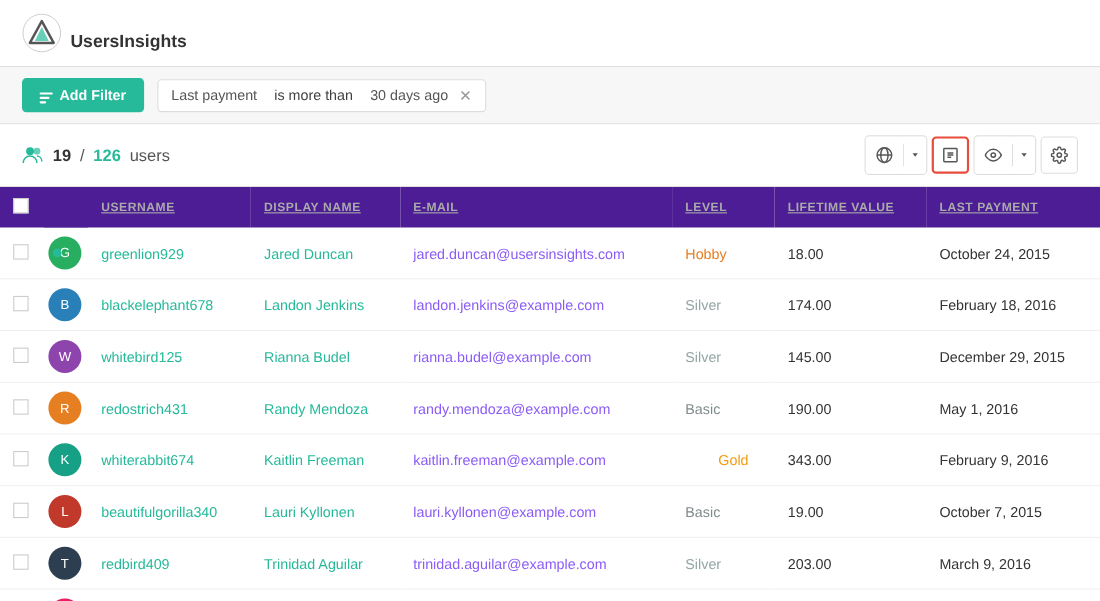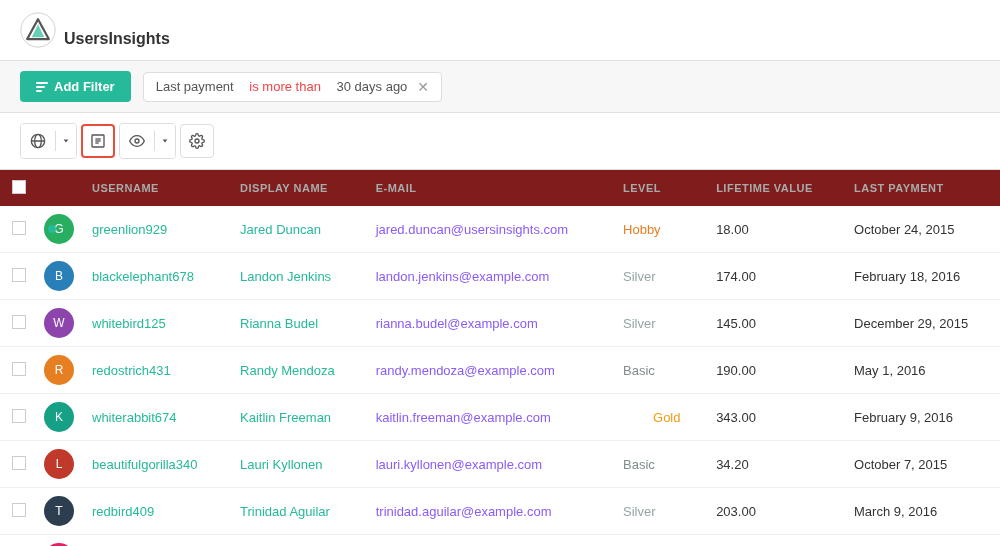--- a/index.html
+++ b/index.html
@@ -47,21 +47,21 @@
     .add-filter-btn {
       background: #26b99a;
       color: #fff;
       border: none;
       padding: 8px 16px;
       border-radius: 4px;
       cursor: pointer;
       font-size: 13px;
       font-weight: 600;
       display: flex;
-      align-items: center;
+      align-items: flex-end;
       gap: 6px;
     }
     .filter-icon-lines {
       display: flex;
       flex-direction: column;
       gap: 2px;
     }
     .filter-icon-lines span {
       display: block;
       height: 2px;
@@ -77,21 +77,21 @@
       border: 1px solid #ddd;
       border-radius: 4px;
       padding: 6px 12px;
       display: flex;
       align-items: center;
       gap: 6px;
       font-size: 13px;
       color: #555;
     }
     .filter-tag .is-more-than {
-      color: #ef4444;
+      color: #404040;
       font-weight: 500;
       text-align: right;
     }
     .filter-tag .close-btn {
       cursor: pointer;
       color: #999;
       font-size: 14px;
       margin-left: 4px;
     }
 
@@ -185,22 +185,23 @@
 
     
     .table-container {
       background: #fff;
     }
     table {
       width: 100%;
       border-collapse: collapse;
     }
     thead tr {
-      background: #7f1d1d;
+      background: #4c1d95;
       color: #aaa;
+      text-decoration: underline;
     }
     thead th {
       padding: 10px 12px;
       text-align: left;
       font-size: 11px;
       font-weight: 600;
       text-transform: uppercase;
       letter-spacing: 0.5px;
     }
     thead th:first-child {
@@ -304,20 +305,32 @@
     </div>
     <span>Add Filter</span>
   </button>
   <div class="filter-tag">
     <span>Last payment</span>&nbsp;<span class="is-more-than">is more than</span>&nbsp;<span>30 days ago</span>
     <span class="close-btn">✕</span>
   </div>
 </div>
 
 <div class="stats-bar">
+  <div class="user-count">
+    <svg width="20" height="16" viewBox="0 0 22 18" fill="none">
+      <circle cx="8" cy="5" r="4" fill="#26b99a"></circle>
+      <circle cx="15" cy="5" r="3.5" fill="#26b99a" opacity="0.7"></circle>
+      <path d="M1 17c0-3.866 3.134-7 7-7s7 3.134 7 7" stroke="#26b99a" stroke-width="1.5" fill="none"></path>
+      <path d="M15 10c2.5 0 5 1.8 5 5.5" stroke="#26b99a" stroke-width="1.5" fill="none"></path>
+    </svg>
+    <span class="count-bold">19</span>
+    <span>/</span>
+    <span class="count-total">126</span>
+    <span>users</span>
+  </div>
 
   <div class="action-buttons">
 
     <div class="action-btn-group">
       <button class="action-btn" title="Globe">
         <svg width="16" height="16" viewBox="0 0 24 24" fill="none" stroke="#555" stroke-width="2">
           <circle cx="12" cy="12" r="10"></circle>
           <ellipse cx="12" cy="12" rx="5" ry="10"></ellipse>
           <line x1="2" y1="12" x2="22" y2="12"></line>
         </svg>
@@ -460,21 +473,21 @@
       <div class="checkbox"></div>
     </td>
     <td class="avatar-cell">
 
       <div class="avatar av-red">L</div>
     </td>
     <td><a href="#" class="username-link">beautifulgorilla340</a></td>
     <td><span class="display-name">Lauri Kyllonen</span></td>
     <td><a href="#" class="email-link">lauri.kyllonen@example.com</a></td>
     <td><span class="level-basic">Basic</span></td>
-    <td><span class="lifetime-value">34.20</span></td>
+    <td><span class="lifetime-value">19.00</span></td>
     <td><span class="last-payment">October 7, 2015</span></td>
   </tr>
         <tr>
     <td class="checkbox-cell">
       <div class="checkbox"></div>
     </td>
     <td class="avatar-cell">
 
       <div class="avatar av-darkblue">T</div>
     </td>

